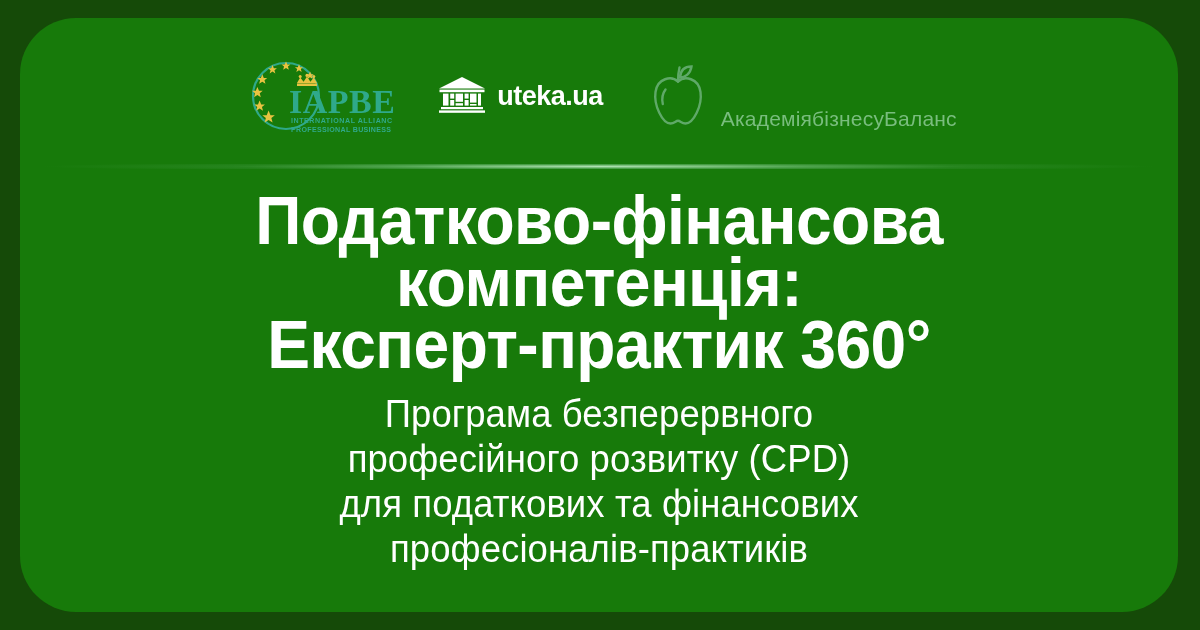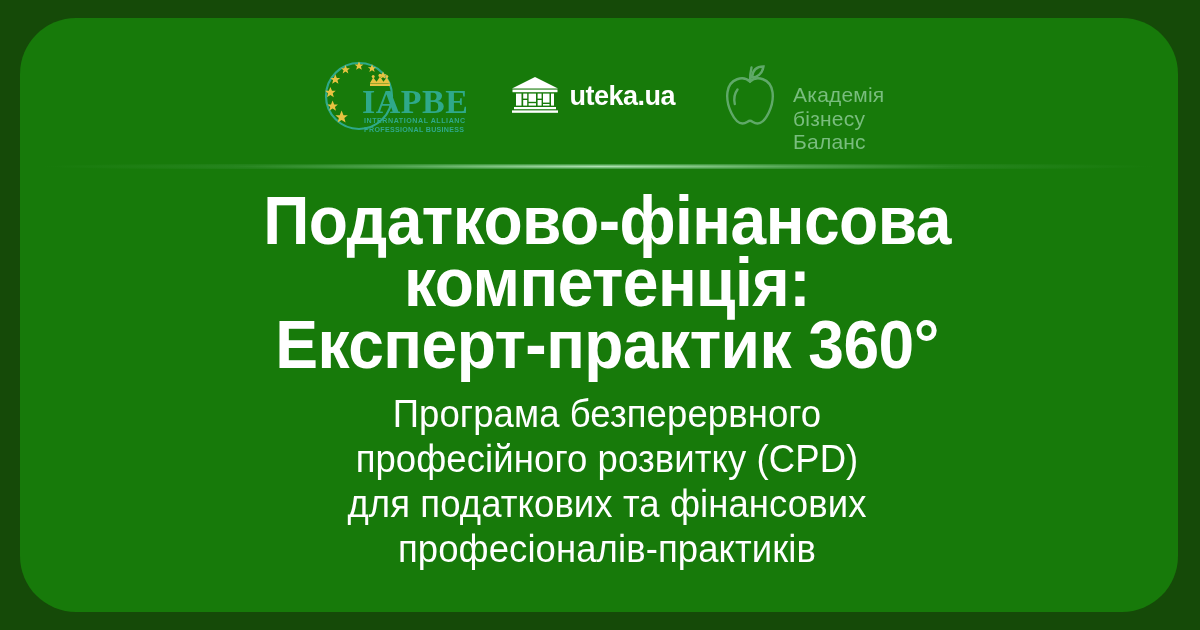--- a/index.html
+++ b/index.html
@@ -77,21 +77,20 @@
   }
 
   
   .logo-academy {
     display: flex;
     align-items: center;
     gap: 12px;
   }
   .academy-words {
     display: flex;
-    flex-direction: column;
     color: #79bd7e;
     font-size: 21px;
     font-weight: 400;
     line-height: 1.12;
     letter-spacing: 0.2px;
     margin-top: 45px;
   }
 
   
   .divider {
@@ -103,21 +102,21 @@
     background: radial-gradient(ellipse 48% 100% at 50% 50%,
                 rgba(190, 236, 195, 0.92) 0%,
                 rgba(122, 196, 132, 0.55) 38%,
                 rgba(90, 170, 100, 0.22) 66%,
                 rgba(120, 200, 130, 0.0) 100%);
   }
 
   
   .content {
     position: absolute;
-    left: 8px;
+    left: 0;
     top: 172px;
     width: 100%;
     text-align: center;
   }
 
   .title {
     color: #ffffff;
     font-size: 69px;
     font-weight: 700;
     line-height: 62px;

